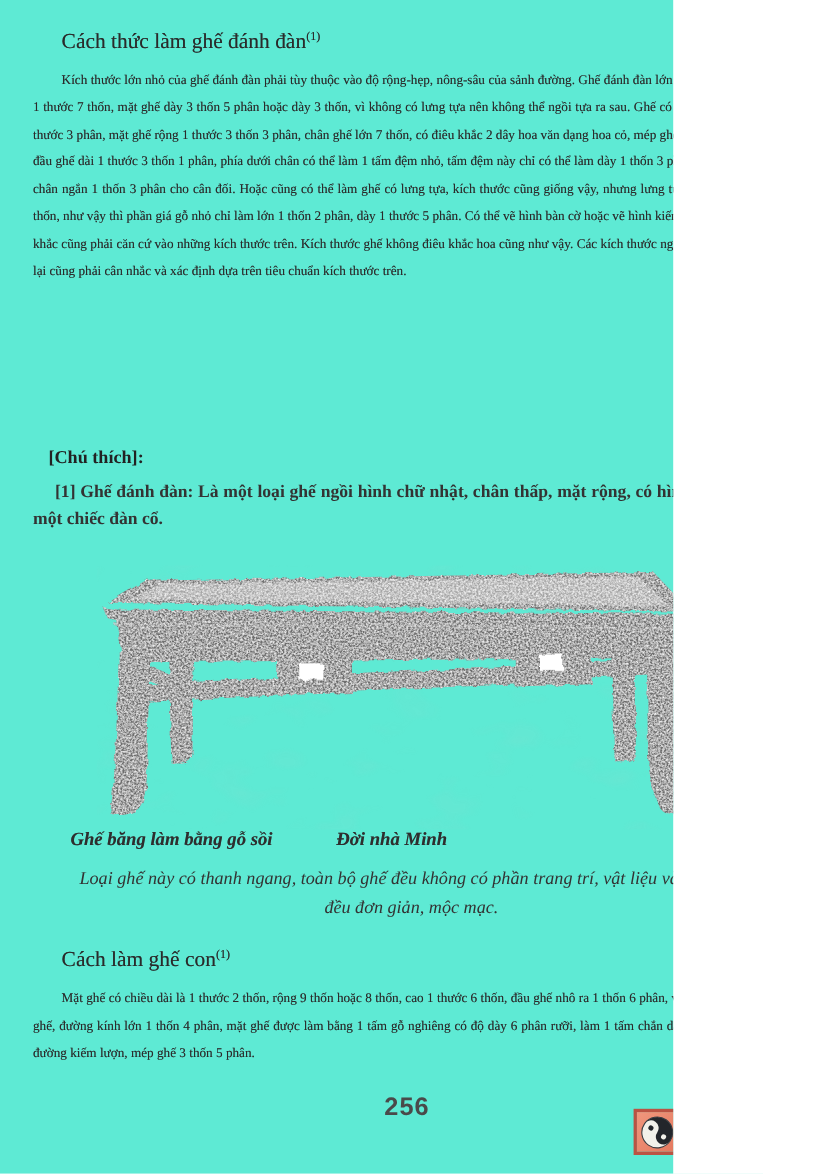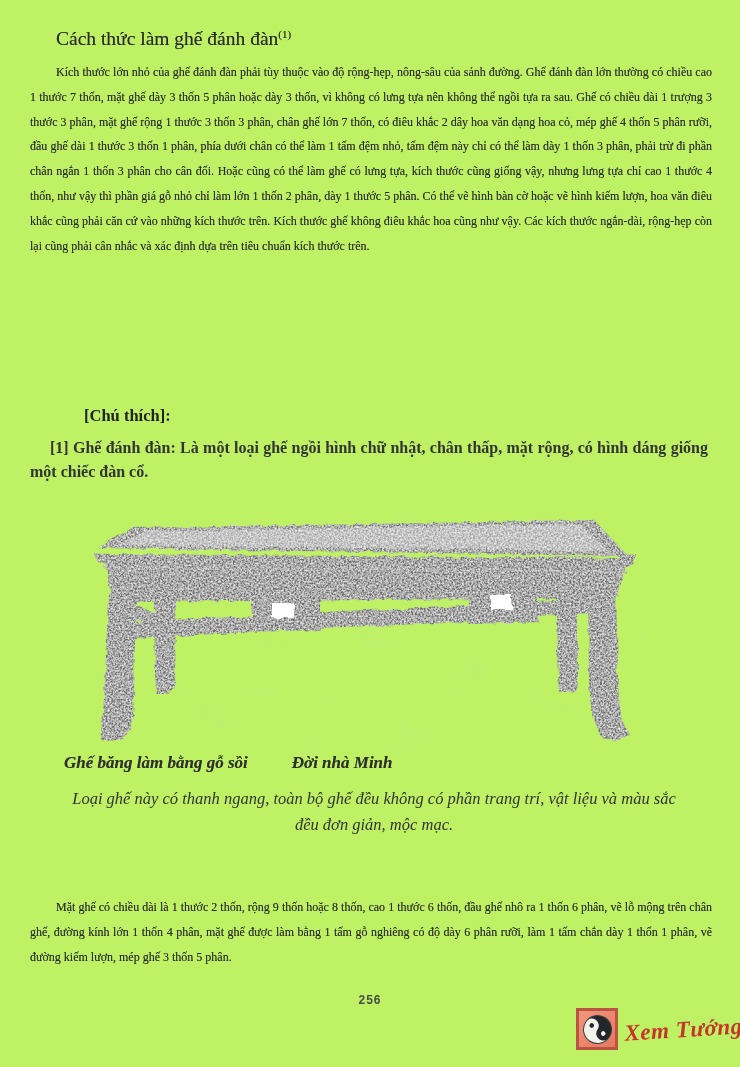--- a/index.html
+++ b/index.html
@@ -1,19 +1,19 @@
 <!DOCTYPE html>
 <html lang="vi"><head>
 <meta charset="utf-8">
 <style>
   html,body{margin:0;padding:0;background:#ffffff;}
   .page{
     position:relative;
-    width:740px;height:1067px;
-    background:#bef264;
+    width:612px;height:1067px;
+    background:#5eead4;
     font-family:"Liberation Serif", serif;
     color:#262626;
     overflow:hidden;
   }
   
   .sec-heading{
     position:absolute;left:30px;width:660px;
     padding-left:26px;
     font-size:19.5px;line-height:26px;
     color:#2a2a2a;
@@ -25,48 +25,48 @@
     position:absolute;left:30px;width:682px;
     font-size:12px;line-height:24.8px;
     text-align:justify;
     text-indent:26px;
     color:#2b2b2b;
     text-shadow:0 0 0.6px rgba(43,43,43,0.5);
   }
   
   .notes-label{
     position:absolute;left:44px;top:406px;
-    font-size:16.5px;font-weight:bold;color:#222;margin-left:40px;
+    font-size:16.5px;font-weight:bold;color:#222;
   }
   .footnote{
     position:absolute;left:30px;top:436px;width:678px;
     font-size:16px;line-height:24px;
     text-align:justify;text-indent:20px;
     color:#333;
     font-weight:bold;
   }
   
   .figure-wrap{position:absolute;left:88px;top:514px;width:564px;height:240px;}
   .caption-row{
     position:absolute;left:64px;top:753px;
-    display:flex;gap:44px;
+    display:flex;gap:58px;
     font-size:17px;font-style:italic;font-weight:bold;color:#2e2e2e;
     text-shadow:0 0 0.5px rgba(46,46,46,0.5);
   }
   .caption-desc{
     position:absolute;left:64px;top:786px;width:620px;
     font-size:16.5px;font-style:italic;line-height:25.5px;
     color:#333;text-align:center;
   }
   
   .page-number{
     position:absolute;left:0;top:993px;width:740px;
     text-align:center;
     font-family:"Liberation Sans", sans-serif;
-    font-size:12px;font-weight:bold;letter-spacing:1px;color:#4a4a4a;
+    font-size:23px;font-weight:bold;letter-spacing:1px;color:#4a4a4a;
   }
   .watermark{
     position:absolute;left:576px;top:1008px;
     display:flex;align-items:flex-start;gap:6px;
   }
   .wm-icon{
     width:42px;height:42px;flex:0 0 auto;
     border:3px solid #bb5343;
     background:linear-gradient(135deg,#f0977d,#e4785e);
     box-sizing:border-box;
@@ -148,20 +148,23 @@
       </g>
     </svg>
   </div>
 
   <div class="caption-row">
     <span>Ghế băng làm bằng gỗ sồi</span>
     <span>Đời nhà Minh</span>
   </div>
   <div class="caption-desc">Loại ghế này có thanh ngang, toàn bộ ghế đều không có phần trang trí, vật liệu và màu sắc đều đơn giản, mộc mạc.</div>
 
+  <div class="sec-heading" style="top:860px;">
+    <span>Cách làm ghế con</span><sup>(1)</sup>
+  </div>
 
   <div class="body-para" style="top:895px;font-family:Liberation Serif, serif;">Mặt ghế có chiều dài là 1 thước 2 thốn, rộng 9 thốn hoặc 8 thốn, cao 1 thước 6 thốn, đầu ghế nhô ra 1 thốn 6 phân, vẽ lỗ mộng trên chân ghế, đường kính lớn 1 thốn 4 phân, mặt ghế được làm bằng 1 tấm gỗ nghiêng có độ dày 6 phân rưỡi, làm 1 tấm chắn dày 1 thốn 1 phân, vẽ đường kiếm lượn, mép ghế 3 thốn 5 phân.</div>
 
   <div class="page-number">256</div>
 
   <div class="watermark">
     <div class="wm-icon">
       <svg width="33" height="33" viewBox="-20 -20 40 40" style="transform:rotate(-55deg);" aria-hidden="true">
         <circle r="17" fill="#f2f1ea"></circle>
         <path d="M0,-17 A17,17 0 0 1 0,17 A8.5,8.5 0 0 1 0,0 A8.5,8.5 0 0 0 0,-17 Z" fill="#23262b"></path>

